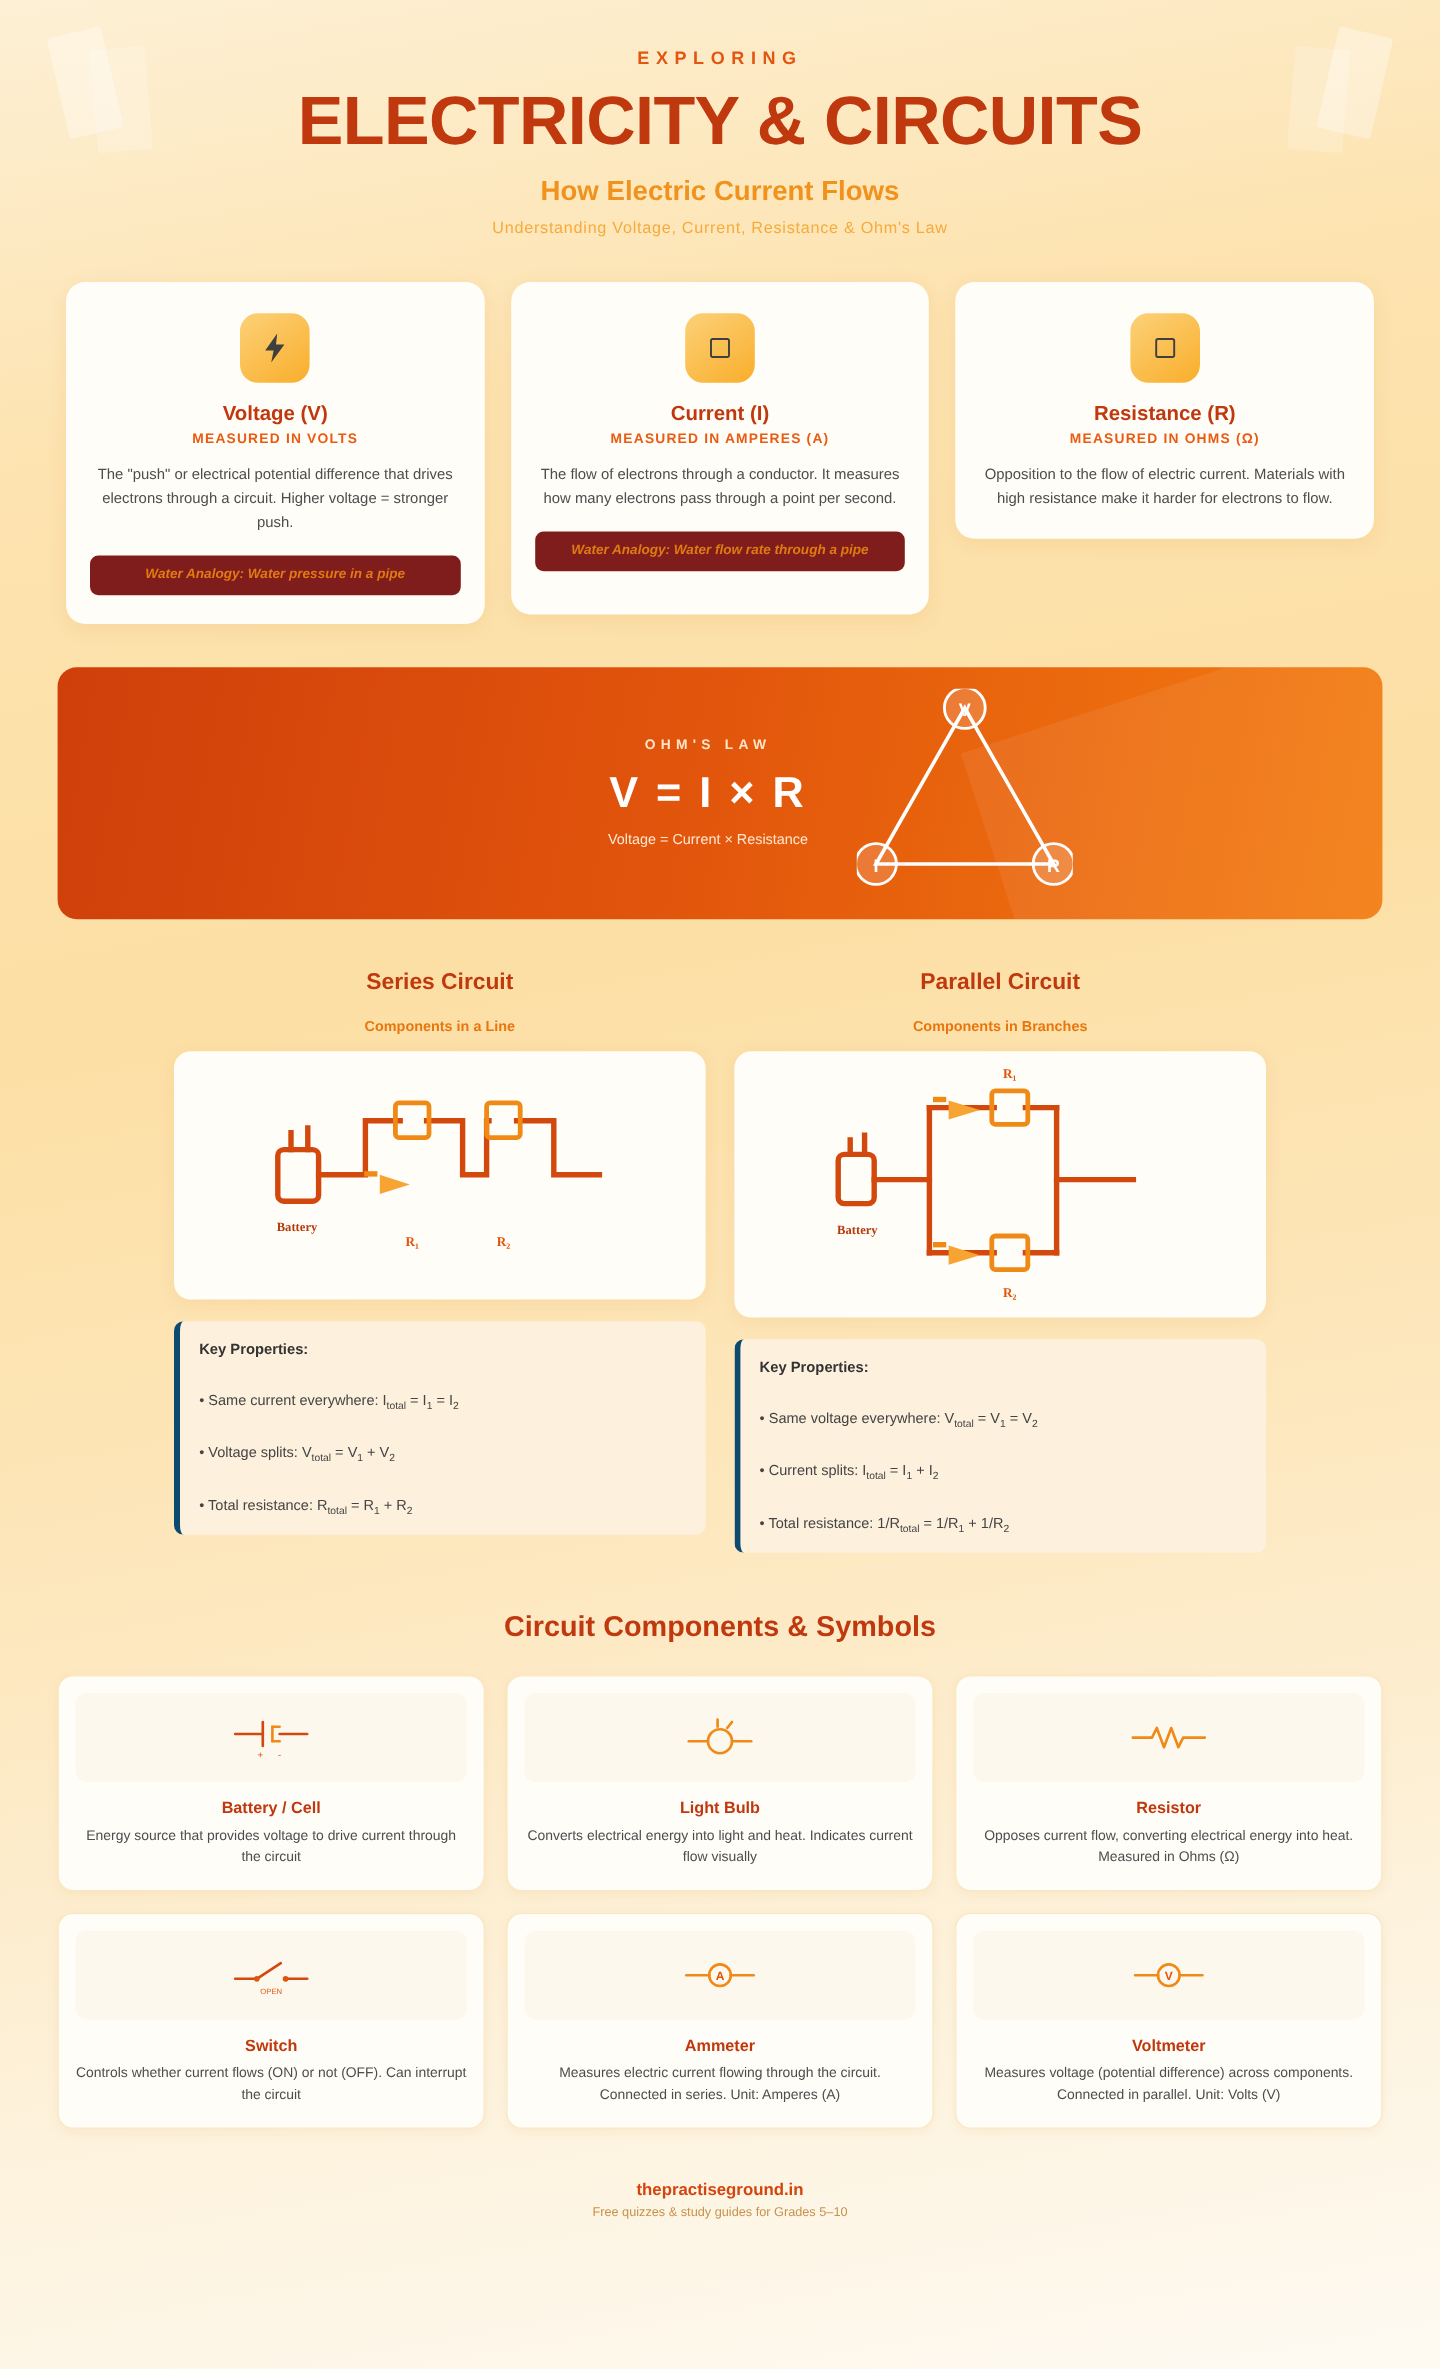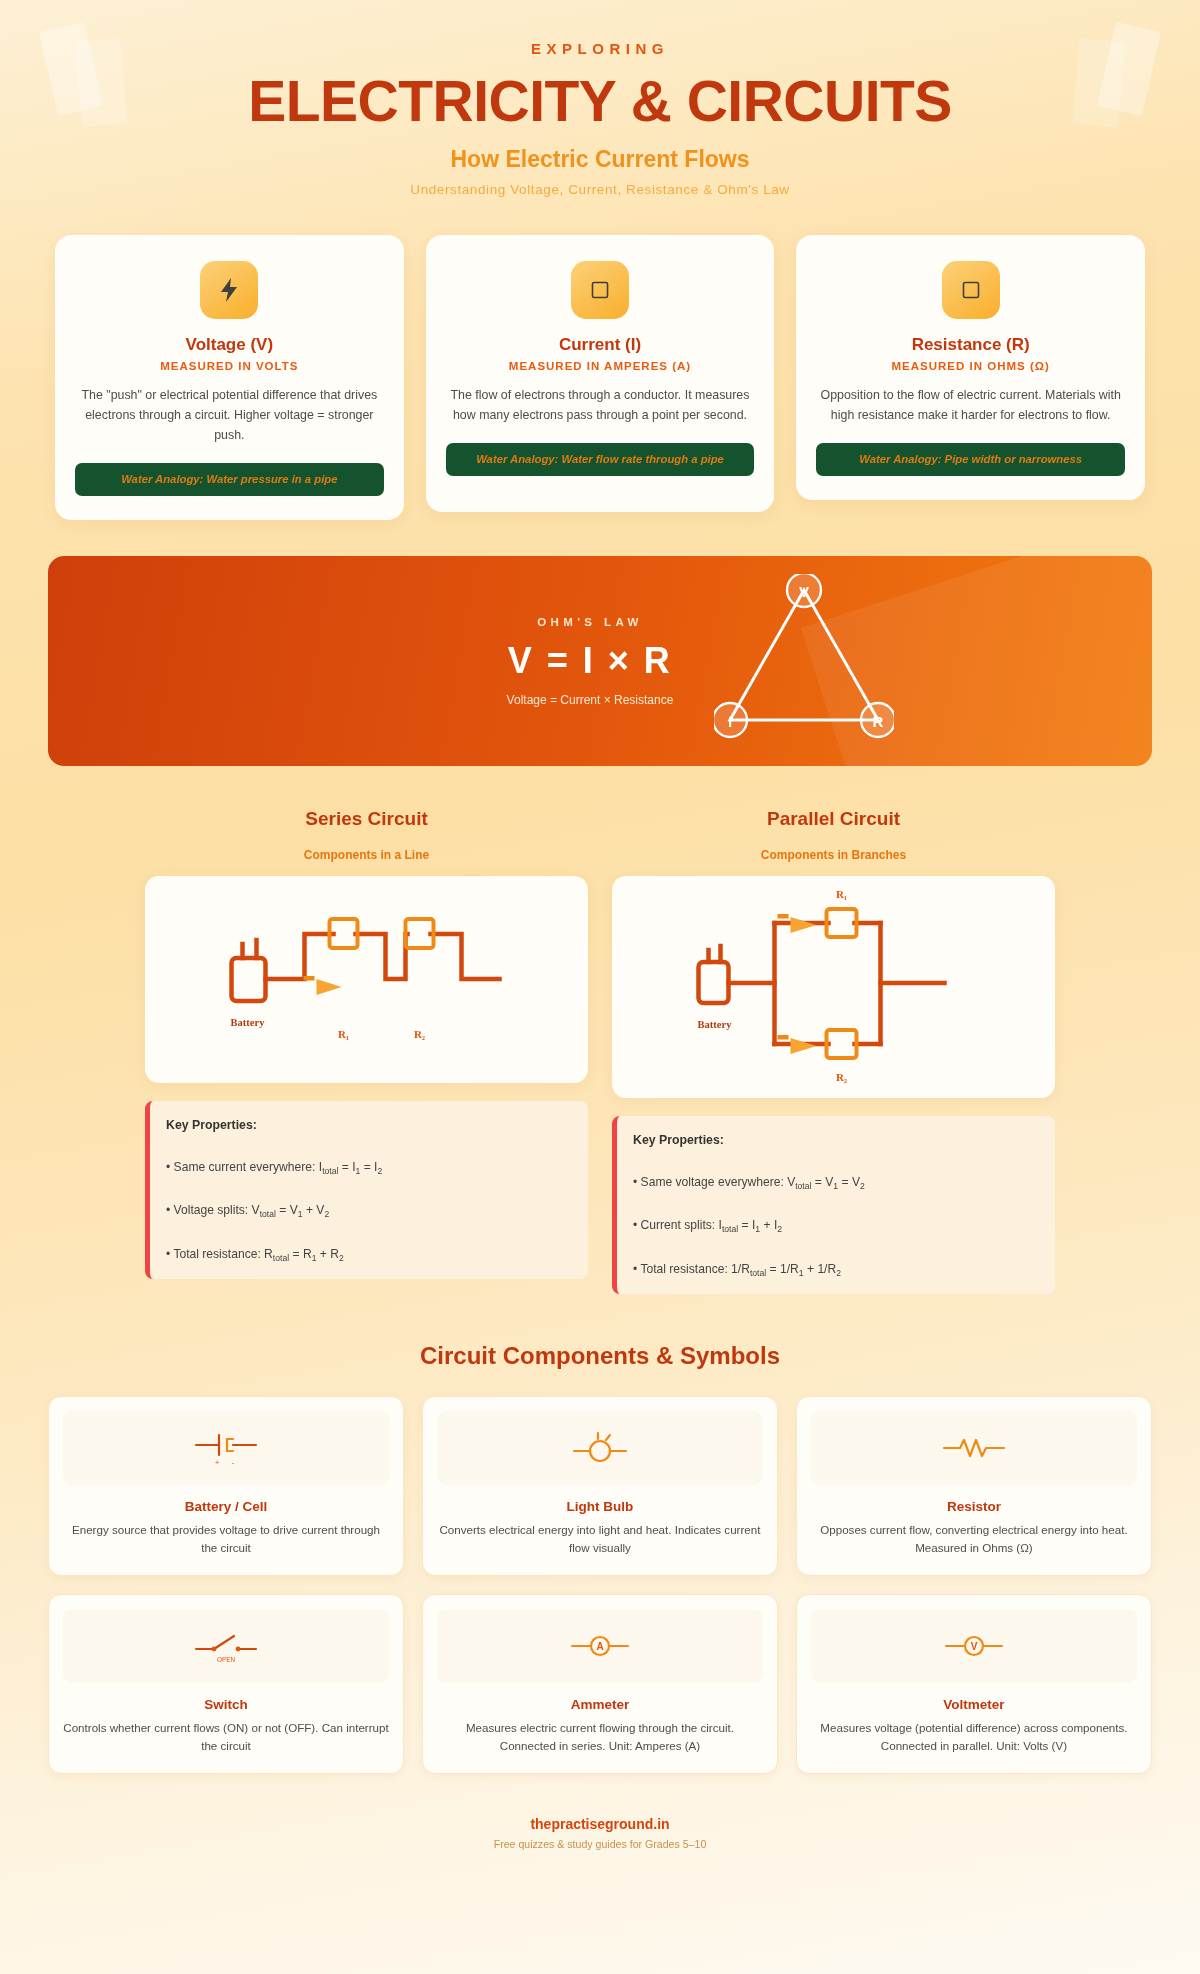--- a/index.html
+++ b/index.html
@@ -31,21 +31,21 @@
   .ccard { flex: 1; background: #fffdf8; border-radius: 16px; padding: 26px 20px 24px;
            box-shadow: 0 4px 16px rgba(200,120,20,.10); text-align: center; }
   .ccard.tall { padding-bottom: 36px; }
   .cicon { width: 58px; height: 58px; margin: 0 auto 16px; border-radius: 15px;
            background: linear-gradient(145deg,#fcd179 0%,#f9ae2b 100%);
            display: flex; align-items: center; justify-content: center;
            font-size: 25px; color: #4a4a4a; }
   .ctitle { font-size: 17px; font-weight: 700; color: #c0380e; }
   .cunit { font-size: 11.5px; font-weight: 700; color: #ea5b12; letter-spacing: 1px; margin-top: 5px; }
   .cdesc { font-size: 12.4px; color: #4d4d4d; line-height: 1.62; margin-top: 13px; padding: 0 4px; }
-  .cpill { margin-top: 18px; background: #14532d; border-radius: 7px; padding: 8px 10px;
+  .cpill { margin-top: 18px; background: #7f1d1d; border-radius: 7px; padding: 8px 10px;
            font-size: 11.3px; font-style: italic; font-weight: 700; color: #e07a12; line-height: 1.5; }
 
   
   .ohm { margin: 36px 48px 0; height: 210px; border-radius: 16px; position: relative; overflow: hidden;
          background: linear-gradient(100deg,#cf3f0b 0%, #e2550c 48%, #f37c10 100%); }
   .ohm .shine { position: absolute; right: -40px; bottom: -60px; width: 360px; height: 260px;
                 background: rgba(255,255,255,.07); transform: rotate(-18deg); }
   .ohm-left { position: absolute; left: 0; right: 0; top: 50%; transform: translateY(-50%);
               text-align: center; padding-right: 110px; padding-left: 90px; }
   .ohm-label { font-size: 11.5px; font-weight: 700; letter-spacing: 4.4px; color: #ffe6c9; }
@@ -55,21 +55,21 @@
 
   
   .circuits { display: flex; gap: 24px; padding: 0 145px 0 145px; margin-top: 42px; align-items: flex-start; }
   .circuit-col { flex: 1; }
   .circ-h { text-align: center; }
   .circ-title { font-size: 19px; font-weight: 700; color: #c0380e; }
   .circ-sub { font-size: 12px; font-weight: 700; color: #e8760f; margin-top: 18px; }
   .circ-canvas { margin-top: 14px; background: #fffdf8; border-radius: 14px; height: 207px;
                  box-shadow: 0 3px 14px rgba(200,120,20,.09); position: relative; overflow: hidden; }
   .circ-canvas.parallel { height: 222px; }
-  .keybox { margin-top: 18px; background: #fdf1dd; border-left: 5px solid #ef4444;
+  .keybox { margin-top: 18px; background: #fdf1dd; border-left: 5px solid #0c4a6e;
             border-radius: 8px; padding: 14px 16px 16px; }
   .keybox b { font-size: 12.3px; color: #333; }
   .keybox p { font-size: 12.1px; color: #444; margin-top: 27px; }
   sub { font-size: 8.6px; }
 
   
   .sec-title { text-align: center; font-size: 24px; font-weight: 700; color: #c0380e; margin-top: 48px; }
   .comps { display: flex; flex-wrap: wrap; gap: 18px; padding: 0 48px; margin-top: 26px; }
   .comp { width: calc((100% - 36px)/3); background: #fffdf8; border: 1px solid #fae7c2;
           border-radius: 13px; padding: 14px 14px 18px; box-shadow: 0 3px 10px rgba(200,120,20,.07); }
@@ -128,21 +128,20 @@
 
     <div class="ccard">
       <div class="cicon">
         <svg width="20" height="20" viewBox="0 0 20 20" aria-hidden="true">
           <rect x="2.5" y="2.5" width="15" height="15" rx="1.5" fill="none" stroke="#3f3f3f" stroke-width="1.6"></rect>
         </svg>
       </div>
       <div class="ctitle">Resistance (R)</div>
       <div class="cunit">MEASURED IN OHMS (Ω)</div>
       <div class="cdesc">Opposition to the flow of electric current. Materials with high resistance make it harder for electrons to flow.</div>
-      <div class="cpill">Water Analogy: Pipe width or narrowness</div>
     </div>
   </div>
 
   <div class="ohm">
     <div class="shine"></div>
     <div class="ohm-left">
       <div class="ohm-label">OHM'S LAW</div>
       <div class="ohm-eq">V = I × R</div>
       <div class="ohm-sub">Voltage = Current × Resistance</div>
     </div>

